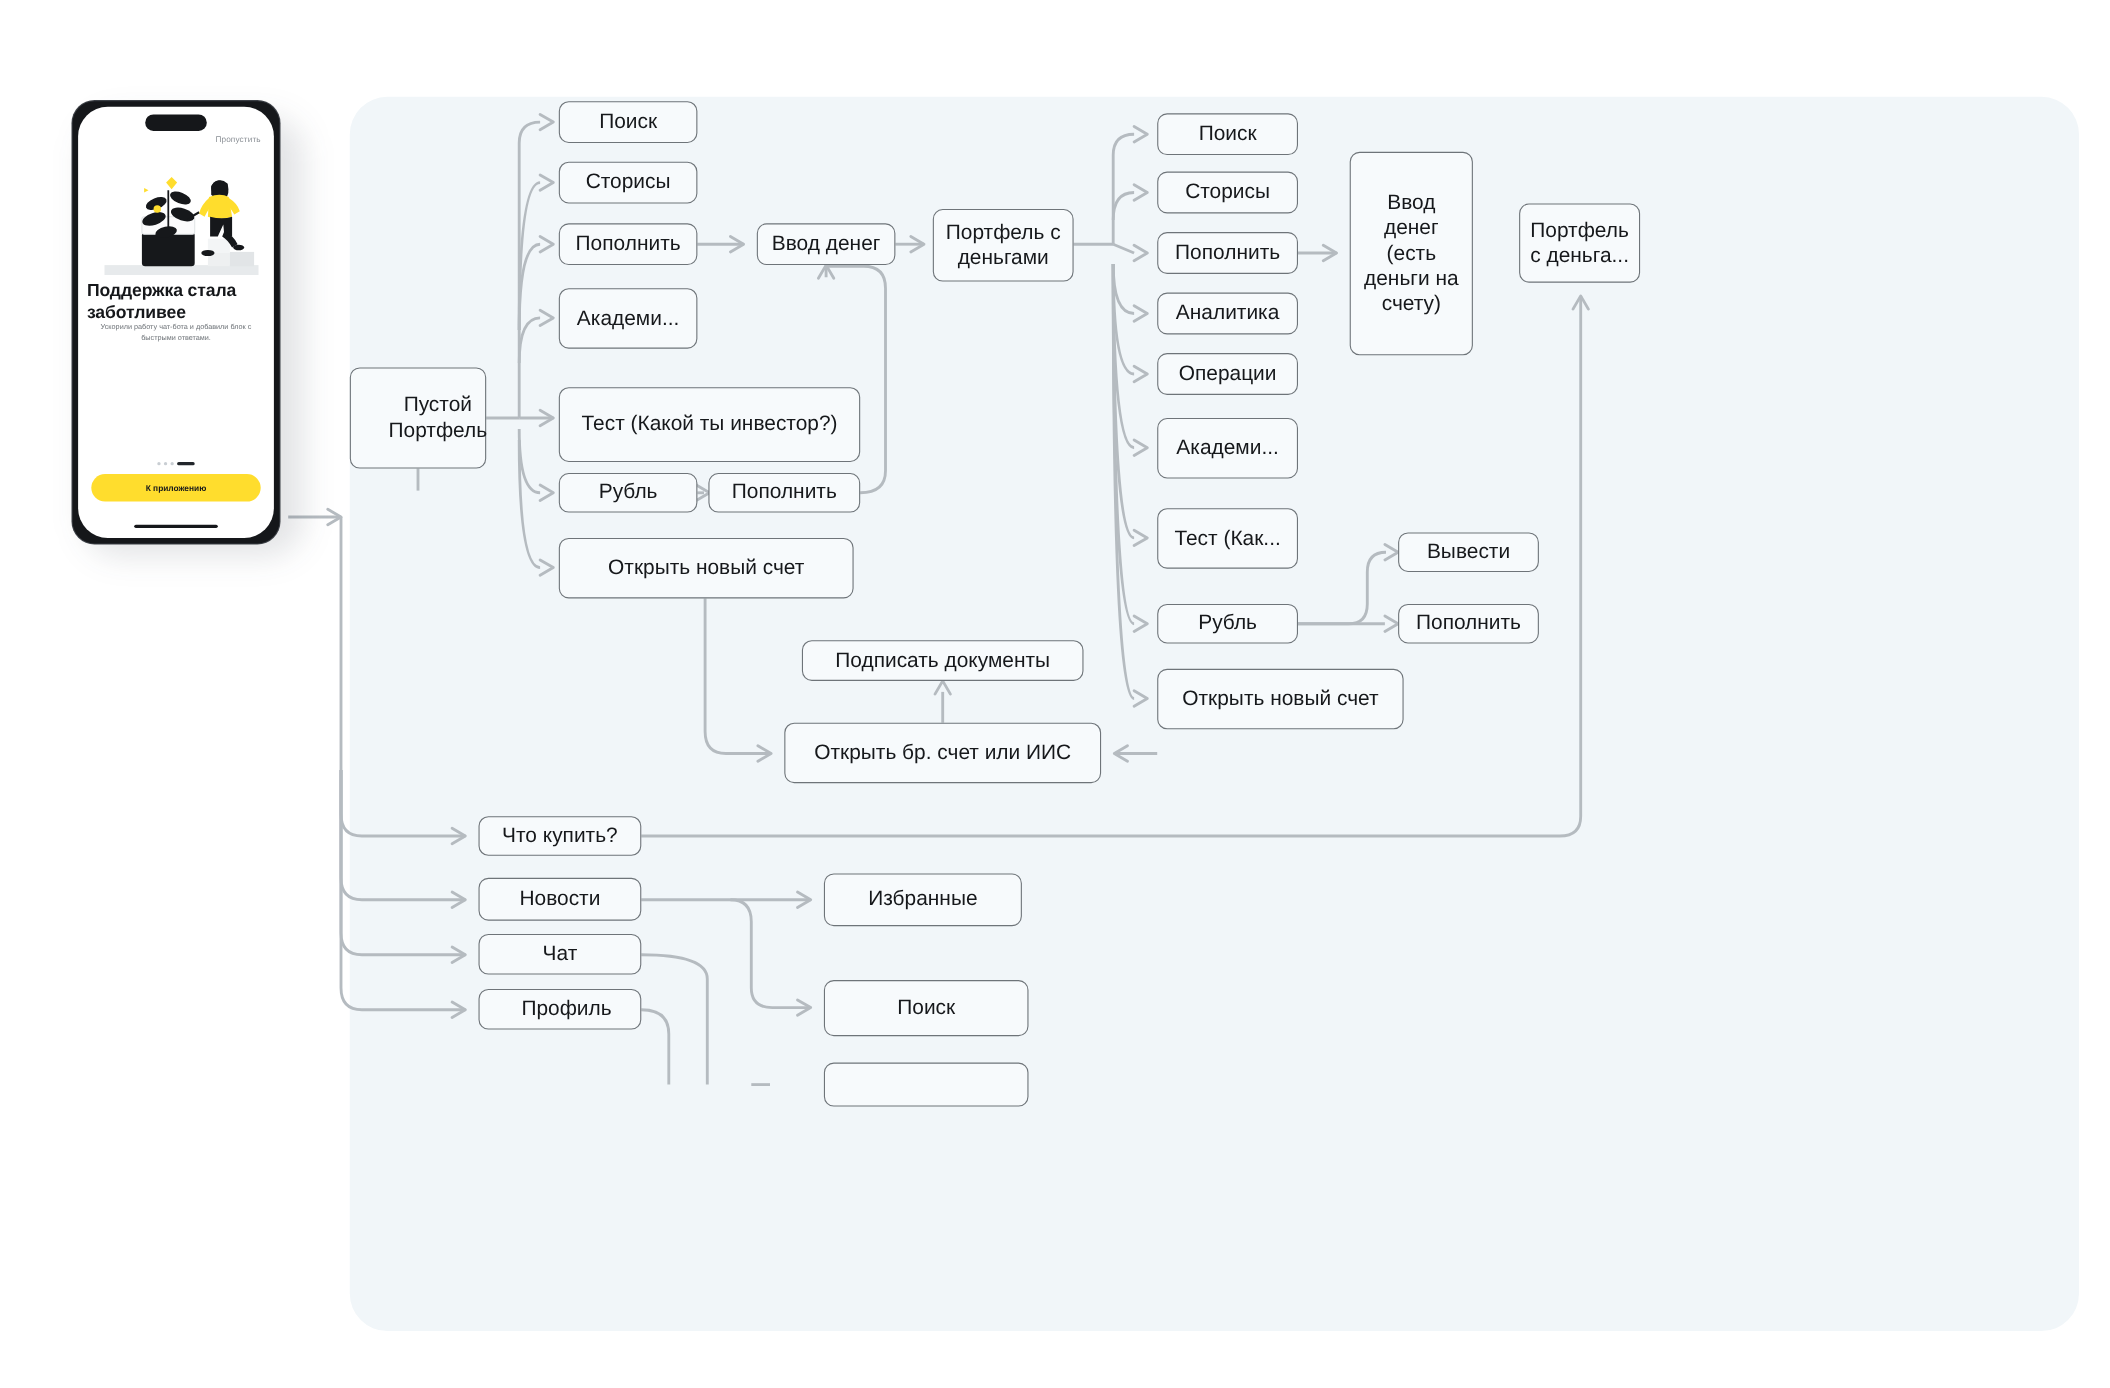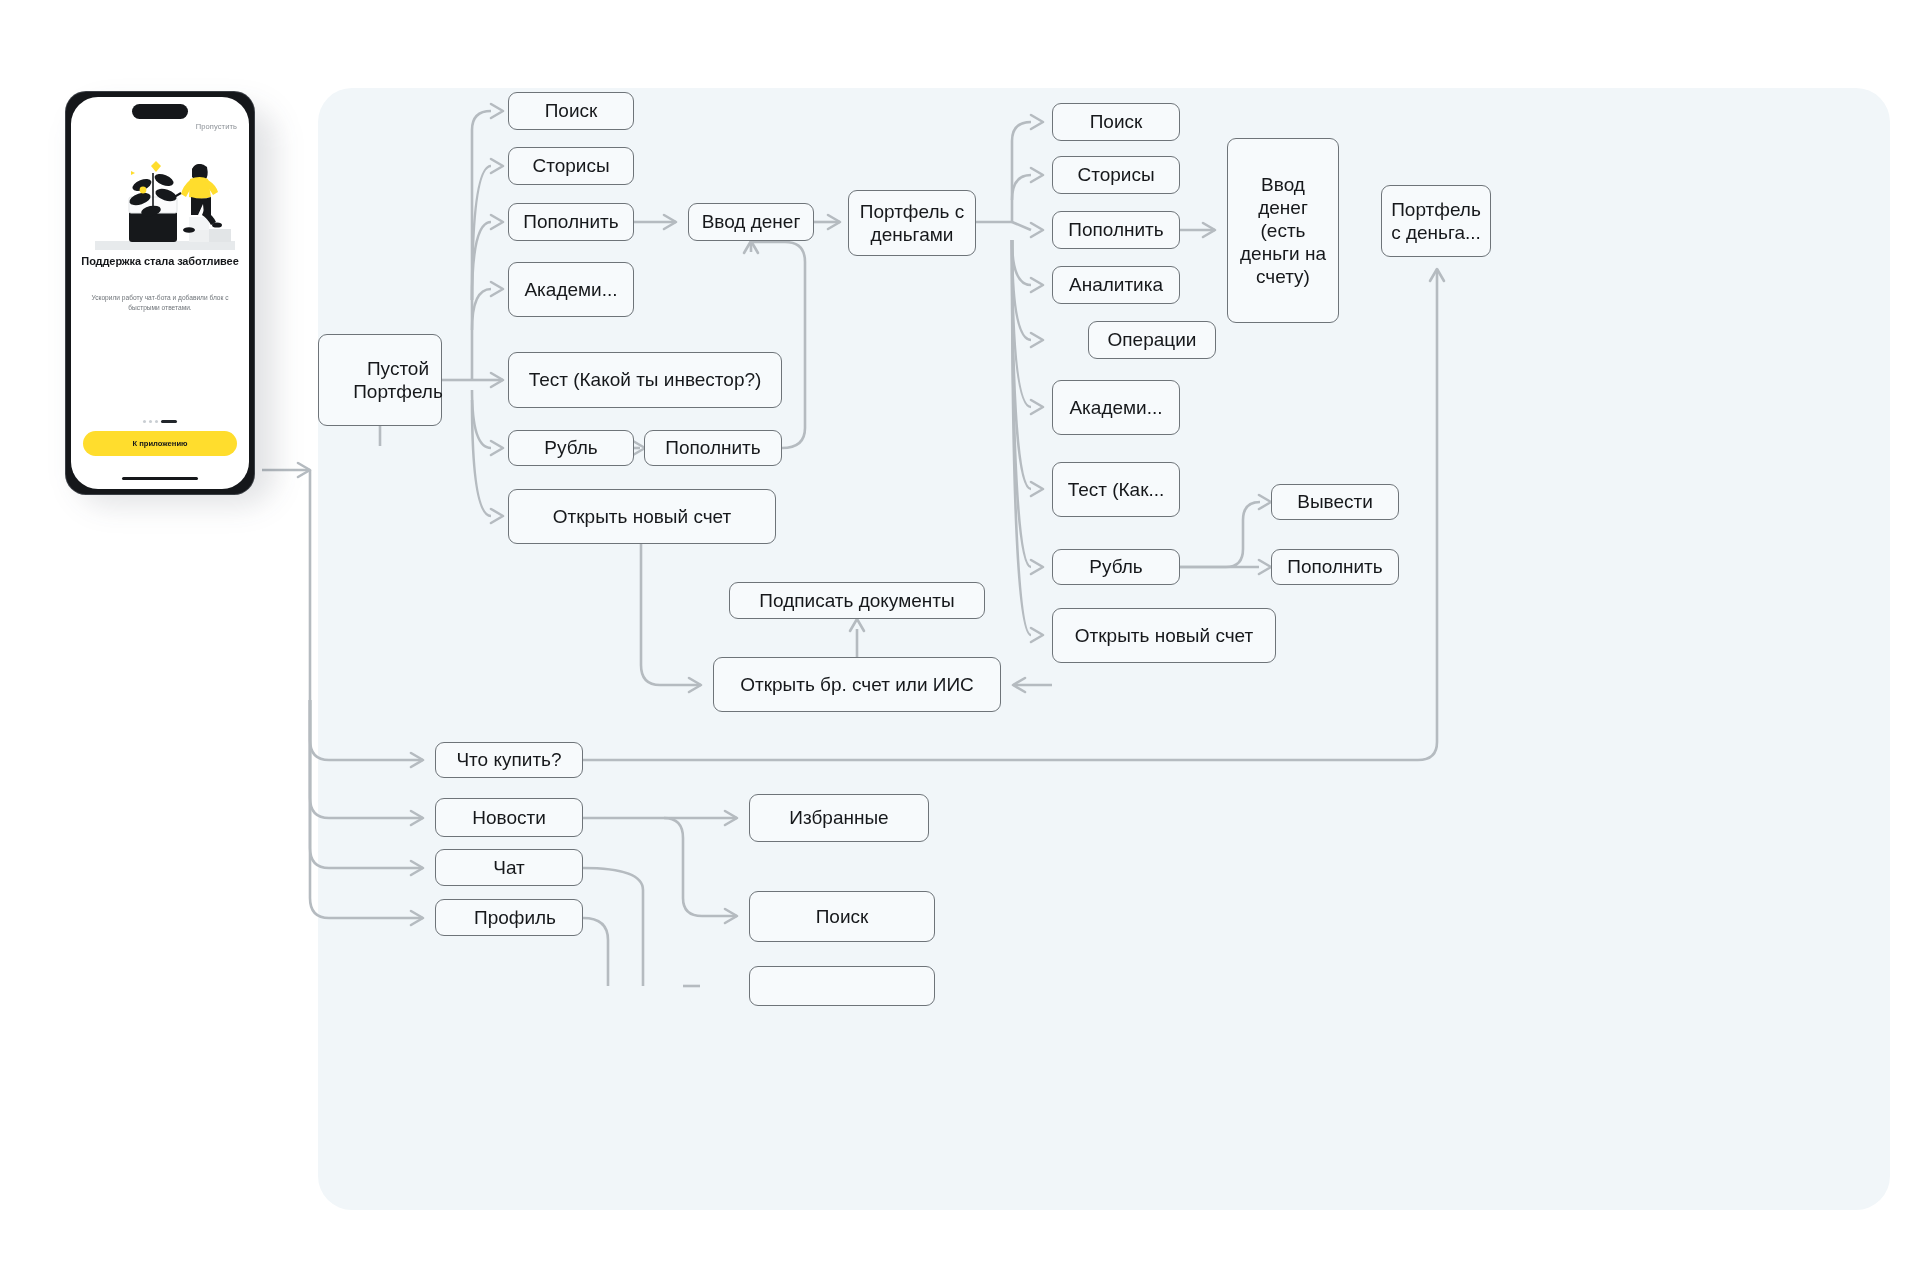--- a/index.html
+++ b/index.html
@@ -39,21 +39,21 @@
     position: absolute; left: 50%; transform: translateX(-50%); top: 7px;
     width: 56px; height: 15px; background: #15171a; border-radius: 9px;
   }
   .skip-label {
     position: absolute; right: 12px; top: 25px;
     font-size: 7.5px; color: #8b9096; letter-spacing: .1px;
   }
   .illus { position: absolute; left: 0; right: 0; top: 52px; height: 106px; }
   .phone-title {
     position: absolute; left: 8px; right: 8px; top: 158px;
-    text-align: center; font-size: 11px; font-weight: bold;
+    font-size: 16px; font-weight: bold;
     color: #15171a; line-height: 1.25; letter-spacing: -0.1px;
   }
   .phone-sub {
     position: absolute; left: 10px; right: 10px; top: 196px;
     text-align: center; font-size: 6.6px; color: #6f7479; line-height: 1.45;
   }
   .dots { position: absolute; left: 50%; transform: translateX(-50%); bottom: 66px;
     display: flex; align-items: center; gap: 3px; }
   .dot { width: 3px; height: 3px; border-radius: 50%; background: #c9ced3; }
   .dot.active { width: 16px; height: 3.5px; border-radius: 2px; background: #22262b; }
@@ -258,32 +258,32 @@
       </div>
     </div>
   </div>
 
   <div class="node" style="left:318px;top:334px;width:124px;height:92px;padding-left:44px;">Пустой
 Портфель</div>
   <div class="node" style="left:508px;top:92px;width:126px;height:38px;">Поиск</div>
   <div class="node" style="left:508px;top:147px;width:126px;height:38px;">Сторисы</div>
   <div class="node" style="left:508px;top:203px;width:126px;height:38px;">Пополнить</div>
   <div class="node" style="left:508px;top:262px;width:126px;height:55px;">Академи...</div>
-  <div class="node" style="left:508px;top:352px;width:274px;height:56px;">Тест (Какой ты инвестор?)</div>
+  <div class="node" style="left:508px;top:352px;width:274px;height:68px;">Тест (Какой ты инвестор?)</div>
   <div class="node" style="left:508px;top:430px;width:126px;height:36px;">Рубль</div>
   <div class="node" style="left:644px;top:430px;width:138px;height:36px;">Пополнить</div>
   <div class="node" style="left:508px;top:489px;width:268px;height:55px;">Открыть новый счет</div>
   <div class="node" style="left:688px;top:203px;width:126px;height:38px;">Ввод денег</div>
   <div class="node" style="left:848px;top:190px;width:128px;height:66px;">Портфель с
 деньгами</div>
   <div class="node" style="left:1052px;top:103px;width:128px;height:38px;">Поиск</div>
   <div class="node" style="left:1052px;top:156px;width:128px;height:38px;">Сторисы</div>
   <div class="node" style="left:1052px;top:211px;width:128px;height:38px;">Пополнить</div>
   <div class="node" style="left:1052px;top:266px;width:128px;height:38px;">Аналитика</div>
-  <div class="node" style="left:1052px;top:321px;width:128px;height:38px;margin-left:36px;">Операции</div>
+  <div class="node" style="left:1052px;top:321px;width:128px;height:38px;">Операции</div>
   <div class="node" style="left:1052px;top:380px;width:128px;height:55px;">Академи...</div>
   <div class="node" style="left:1052px;top:462px;width:128px;height:55px;">Тест (Как...</div>
   <div class="node" style="left:1052px;top:549px;width:128px;height:36px;">Рубль</div>
   <div class="node" style="left:1052px;top:608px;width:224px;height:55px;">Открыть новый счет</div>
   <div class="node" style="left:1271px;top:484px;width:128px;height:36px;">Вывести</div>
   <div class="node" style="left:1271px;top:549px;width:128px;height:36px;">Пополнить</div>
   <div class="node" style="left:1227px;top:138px;width:112px;height:185px;">Ввод
 денег
 (есть
 деньги на

